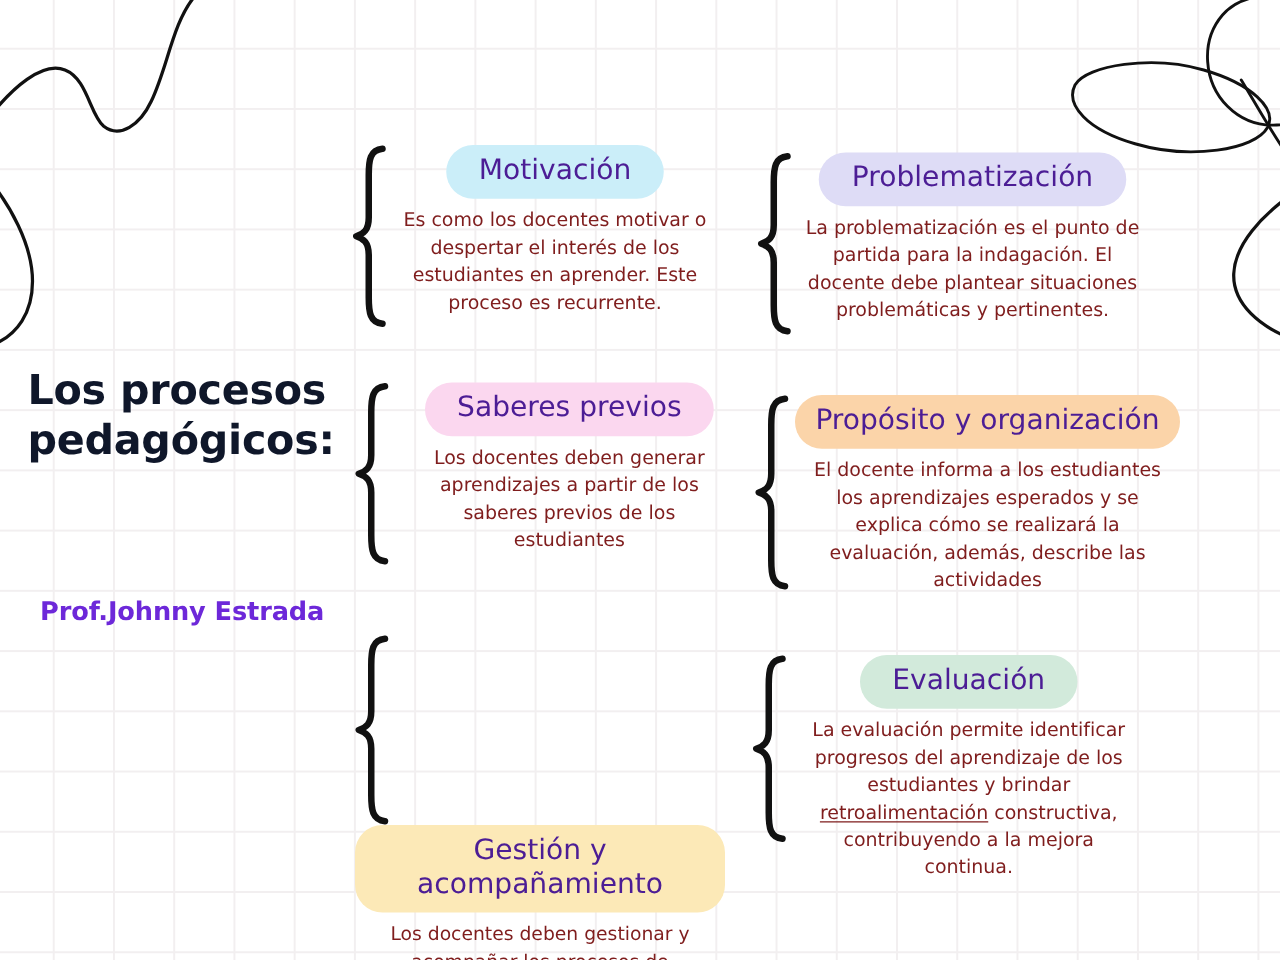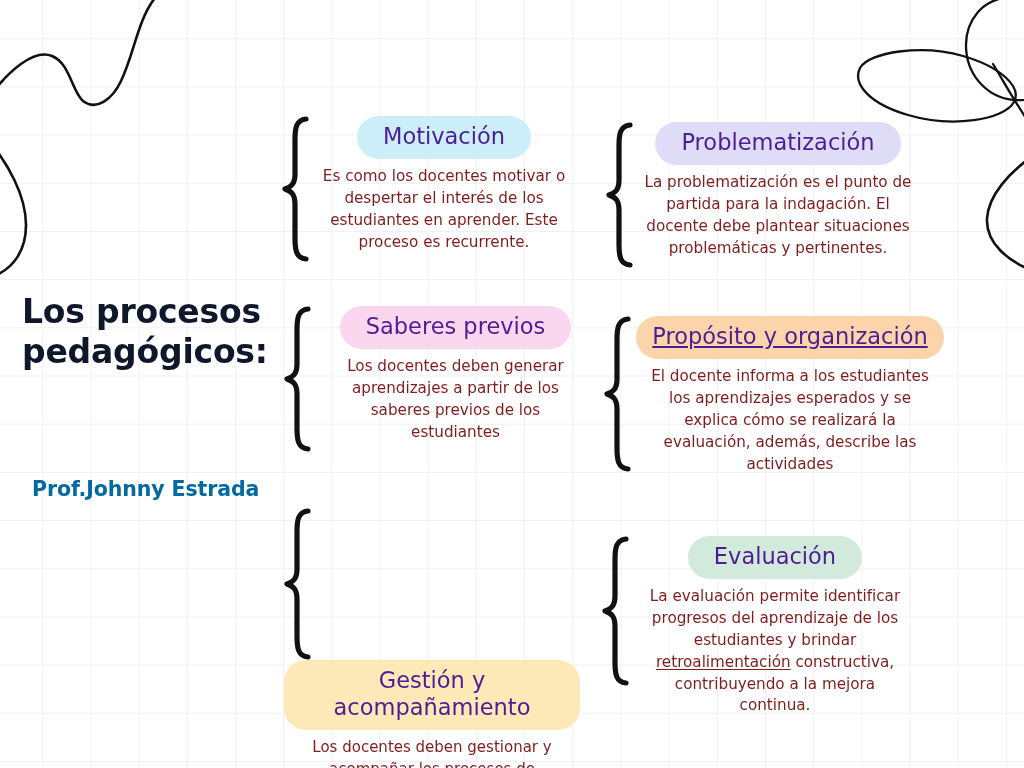--- a/index.html
+++ b/index.html
@@ -61,21 +61,21 @@
     font-family: "DejaVu Sans", sans-serif;
   }
   #author-name {
     margin: 0;
     position: absolute;
     left: 10px;
     top: 185px;
     width: 270px;
     font-size: 20.5px;
     font-weight: 700;
-    color: #0369a1;
+    color: #6d28d9;
     letter-spacing: -0.1px;
     font-family: "DejaVu Sans", sans-serif;
     white-space: nowrap;
   }
 
   
   .component-card {
     position: absolute;
     display: flex;
     align-items: flex-start;
@@ -120,24 +120,24 @@
     padding: 0 4px;
   }
   .card-text u { text-decoration: underline; text-underline-offset: 1.5px; }
 
   
   #card-motivacion        { left: 282px; top: 116px; width: 292px; }
   #card-problematizacion  { left: 606px; top: 122px; width: 312px; }
   #card-saberes-previos   { left: 284px; top: 306px; width: 288px; gap: 23px; }
   #card-proposito         { left: 604px; top: 316px; width: 340px; }
   #card-gestion           { left: 284px; top: 508px; width: 296px; flex-direction: column; }
-  #card-evaluacion        { left: 602px; top: 536px; width: 314px; }
+  #card-evaluacion        { left: 602px; top: 524px; width: 314px; }
 
   #card-gestion .card-text { font-size: 15px; }
-  #card-proposito .card-pill { padding-left: 16px; padding-right: 16px; text-decoration: underline; }
+  #card-proposito .card-pill { padding-left: 16px; padding-right: 16px; }
 </style>
 </head>
 <body>
 
 <div id="paper-background" style="background-color: rgb(255, 255, 255); background-image: linear-gradient(to right, rgb(242, 239, 240) 1.4px, transparent 1.4px), linear-gradient(rgb(242, 239, 240) 1.4px, transparent 1.4px);"></div>
 
 <div id="decor-layer">
   <svg width="1024" height="768" viewBox="0 0 1024 768" fill="none" xmlns="http://www.w3.org/2000/svg">
 
     <path d="M -14 101 C 10 68, 35 49, 52 56 C 70 63, 72 92, 83 101 C 96 111, 112 100, 121 81 C 134 54, 138 19, 155 -2 C 168 -18, 182 -20, 193 -14" stroke="#111111" stroke-width="2.6" fill="none" stroke-linecap="round"></path>

